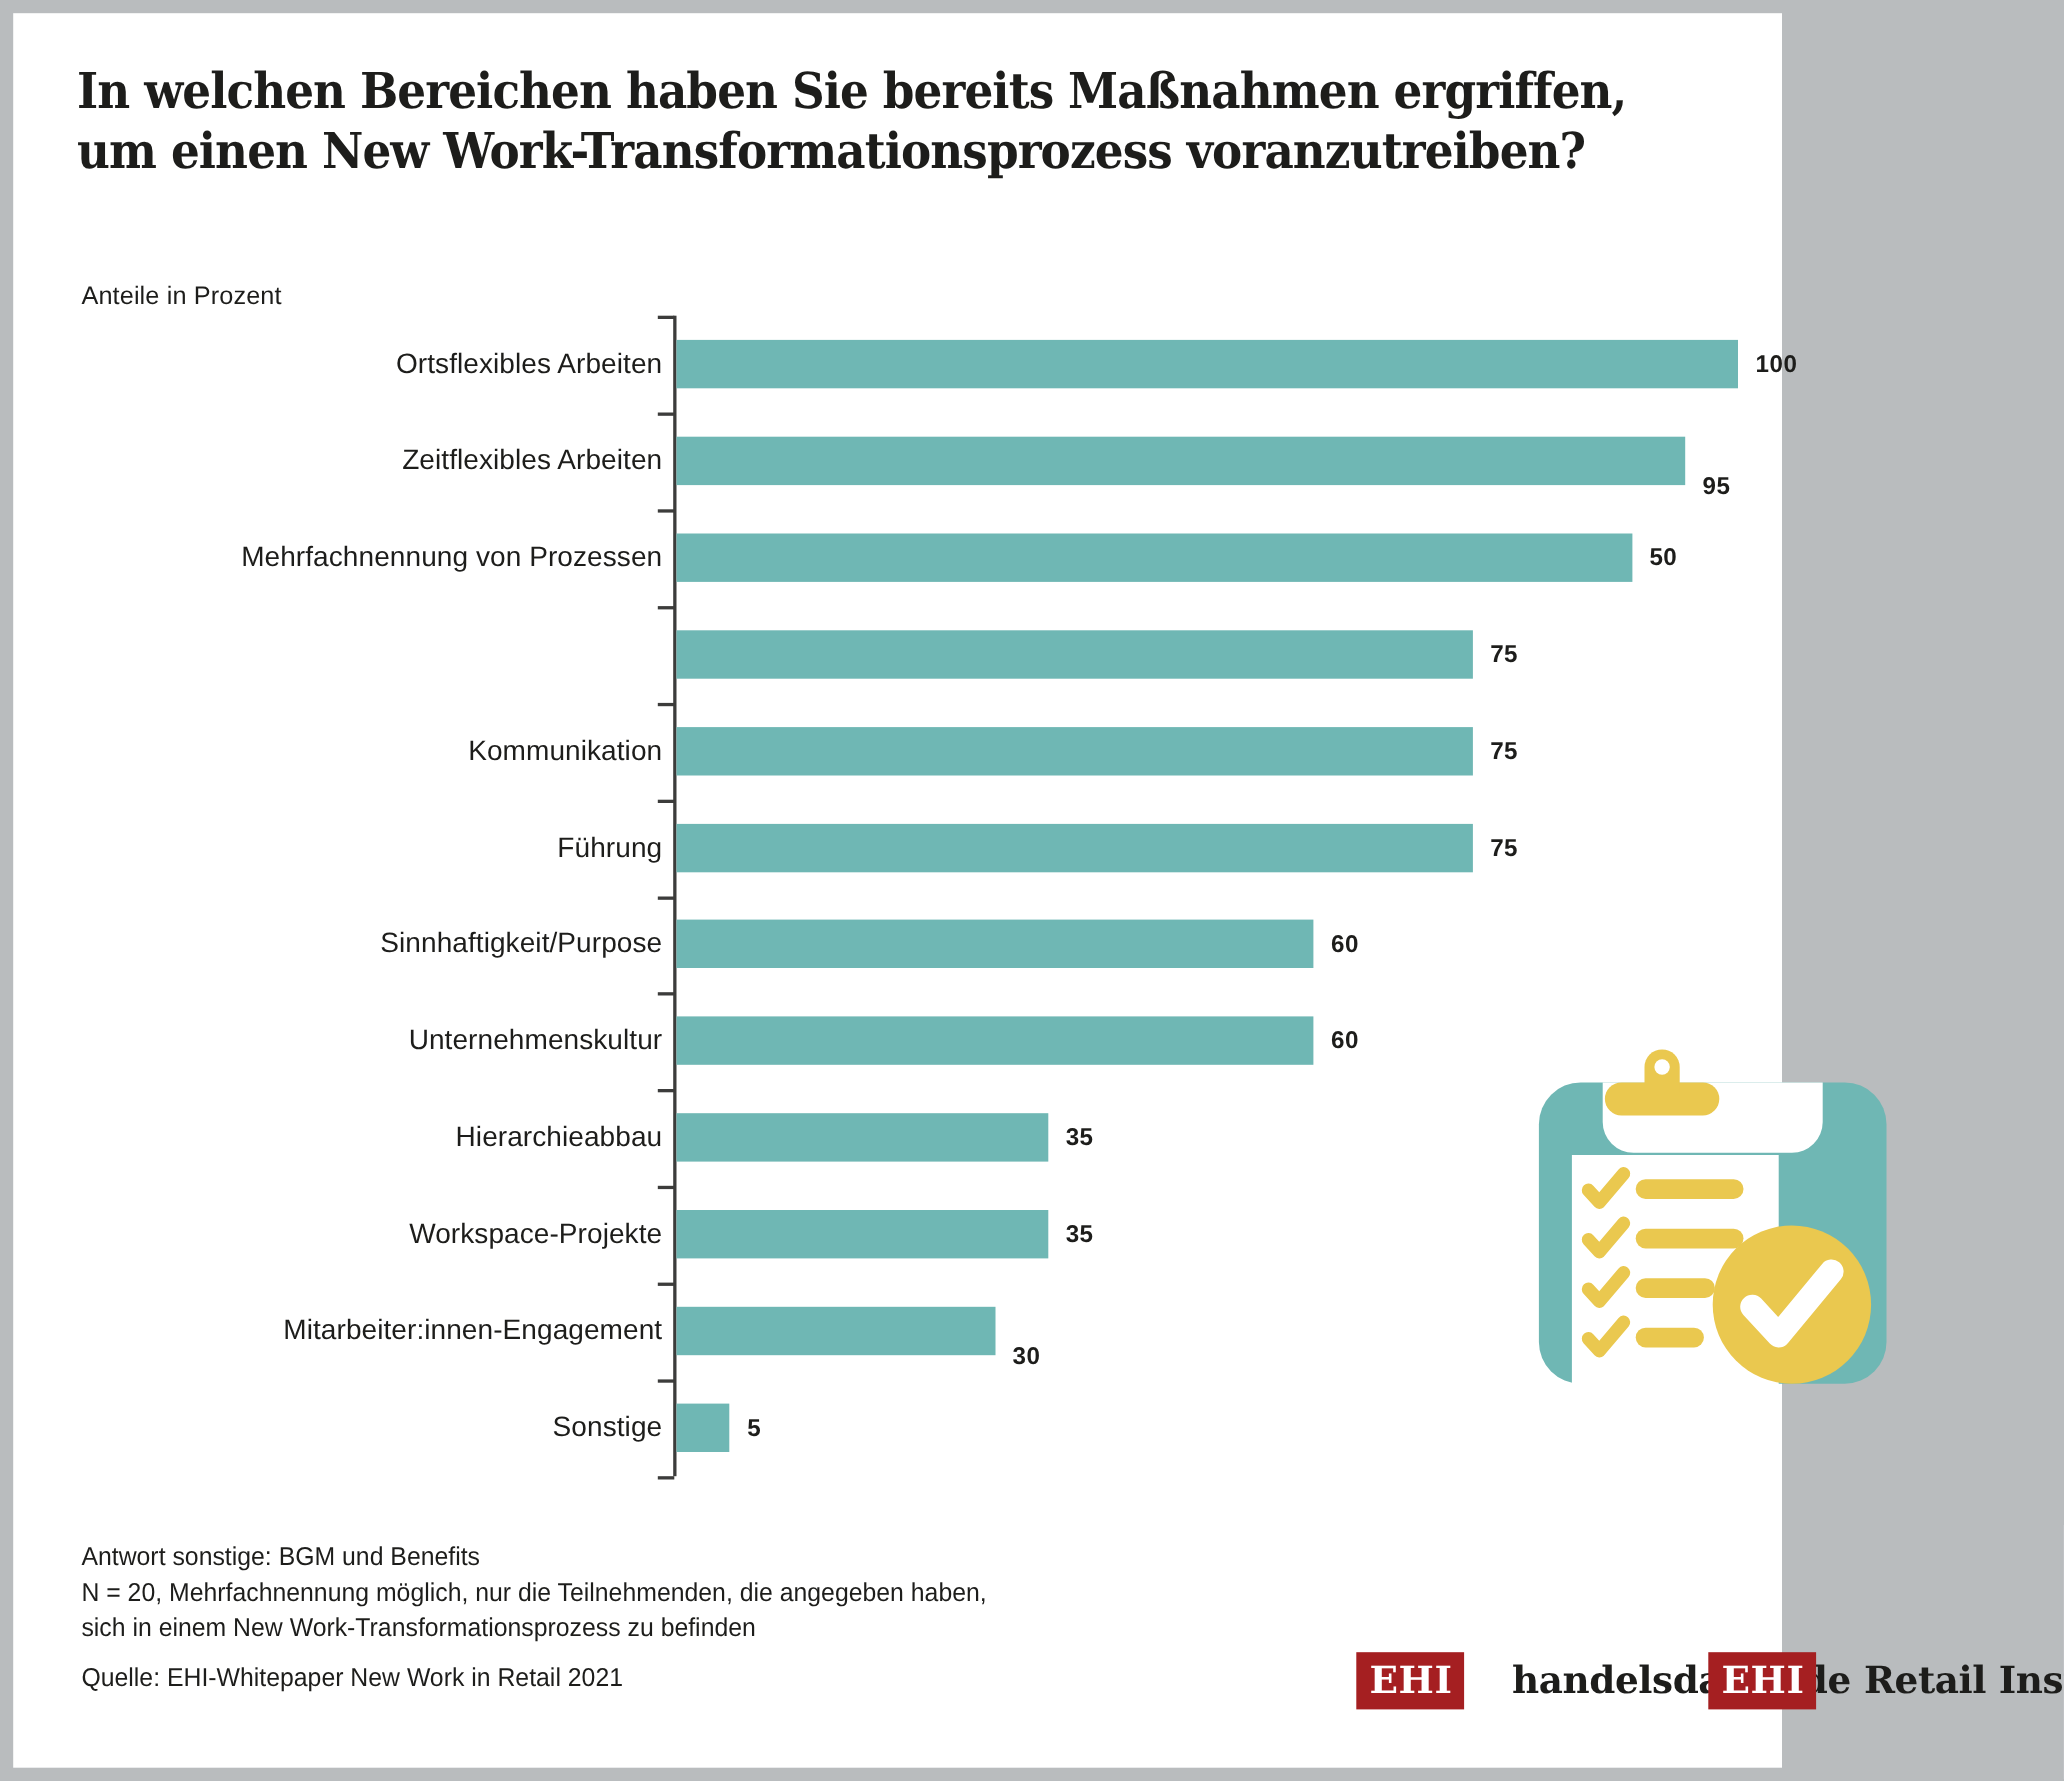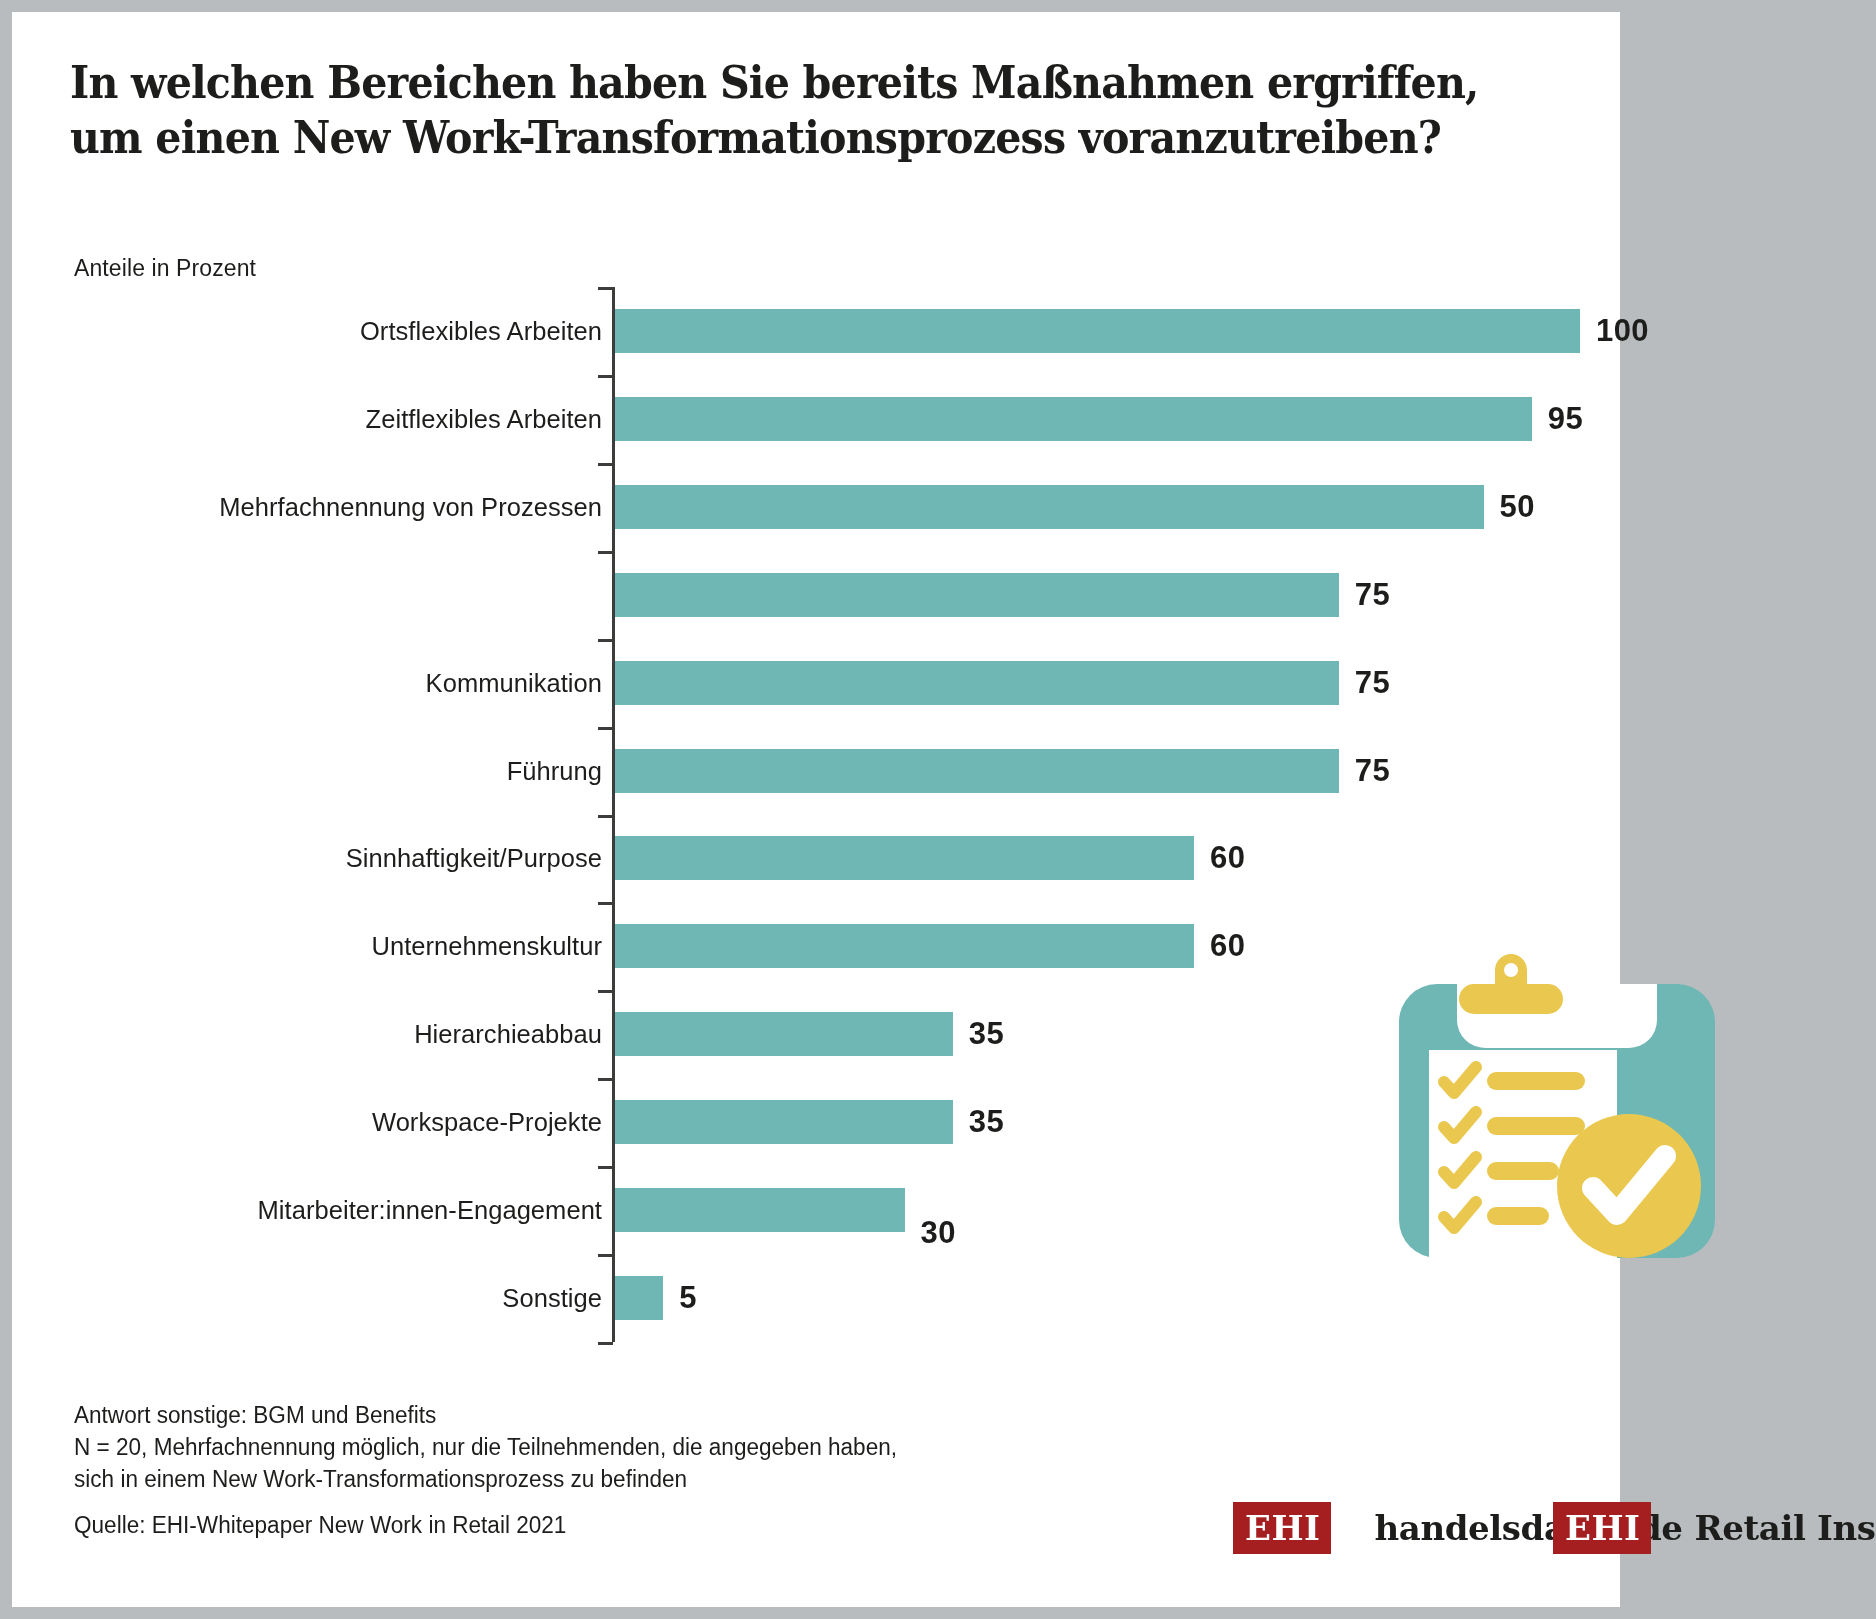--- a/index.html
+++ b/index.html
@@ -103,21 +103,21 @@
     top: 50%;
     transform: translateY(-50%);
     height: 44px;
     background: #6fb7b4;
   }
 
   .bar-value {
     position: absolute;
     top: 50%;
     transform: translateY(-50%);
-    font-size: 31px;
+    font-size: 22px;
     font-weight: bold;
     color: #1d1d1b;
     letter-spacing: 0.4px;
   }
 
   
   #illustration {
     position: absolute;
     left: 1375px;
     top: 862px;
@@ -203,21 +203,21 @@
           <div class="row" style="top: 3px; height: 87.9167px;">
             <div class="cat-label">Ortsflexibles Arbeiten</div>
             <div class="tick" style="top: 0px;"></div>
             <div class="bar" style="width: 965px; background: rgb(111, 183, 180);"></div>
             <div class="bar-value" style="left: 1522px;">100</div>
           </div>
           <div class="row" style="top: 90.9167px; height: 87.9167px;">
             <div class="cat-label">Zeitflexibles Arbeiten</div>
             <div class="tick" style="top: 0px;"></div>
             <div class="bar" style="width: 916.75px; background: rgb(111, 183, 180);"></div>
-            <div class="bar-value" style="left: 1473.75px;">95</div>
+            <div class="bar-value" style="left: 1473.75px; margin-top: 23px;">95</div>
           </div>
           <div class="row" style="top: 178.833px; height: 87.9167px;">
             <div class="cat-label">Mehrfachnennung von Prozessen</div>
             <div class="tick" style="top: 0px;"></div>
             <div class="bar" style="width: 868.5px; background: rgb(111, 183, 180);"></div>
             <div class="bar-value" style="left: 1425.5px;">50</div>
           </div>
           <div class="row" style="top: 266.75px; height: 87.9167px;">
             <div class="tick" style="top: 0px;"></div>
             <div class="bar" style="width: 723.75px; background: rgb(111, 183, 180);"></div>

